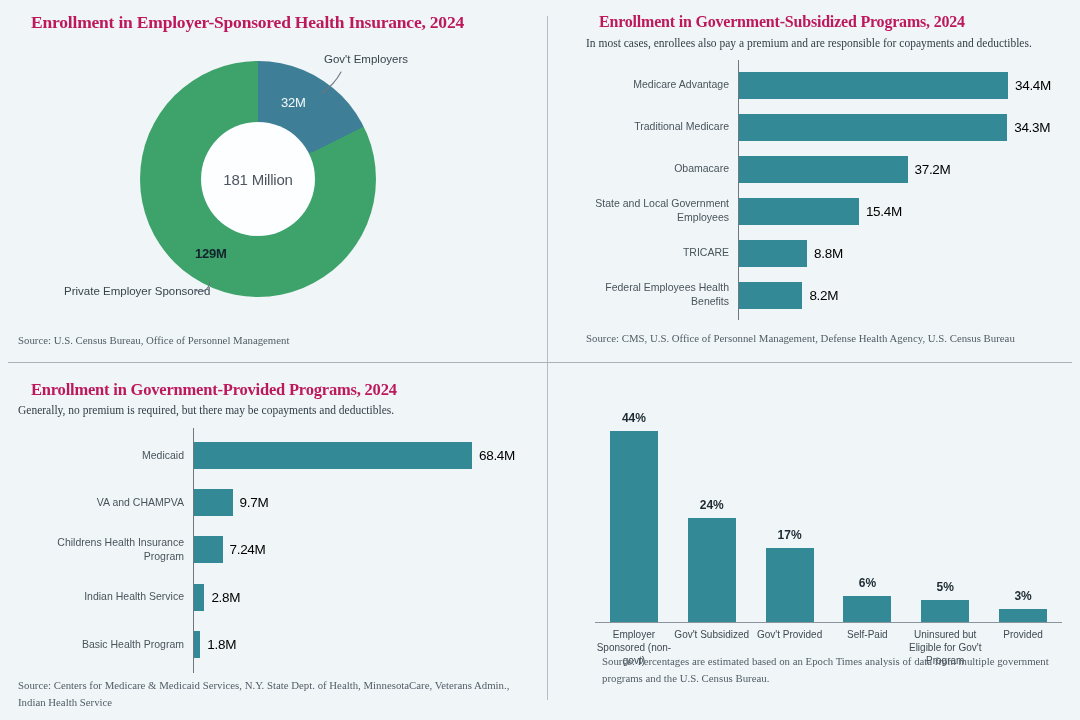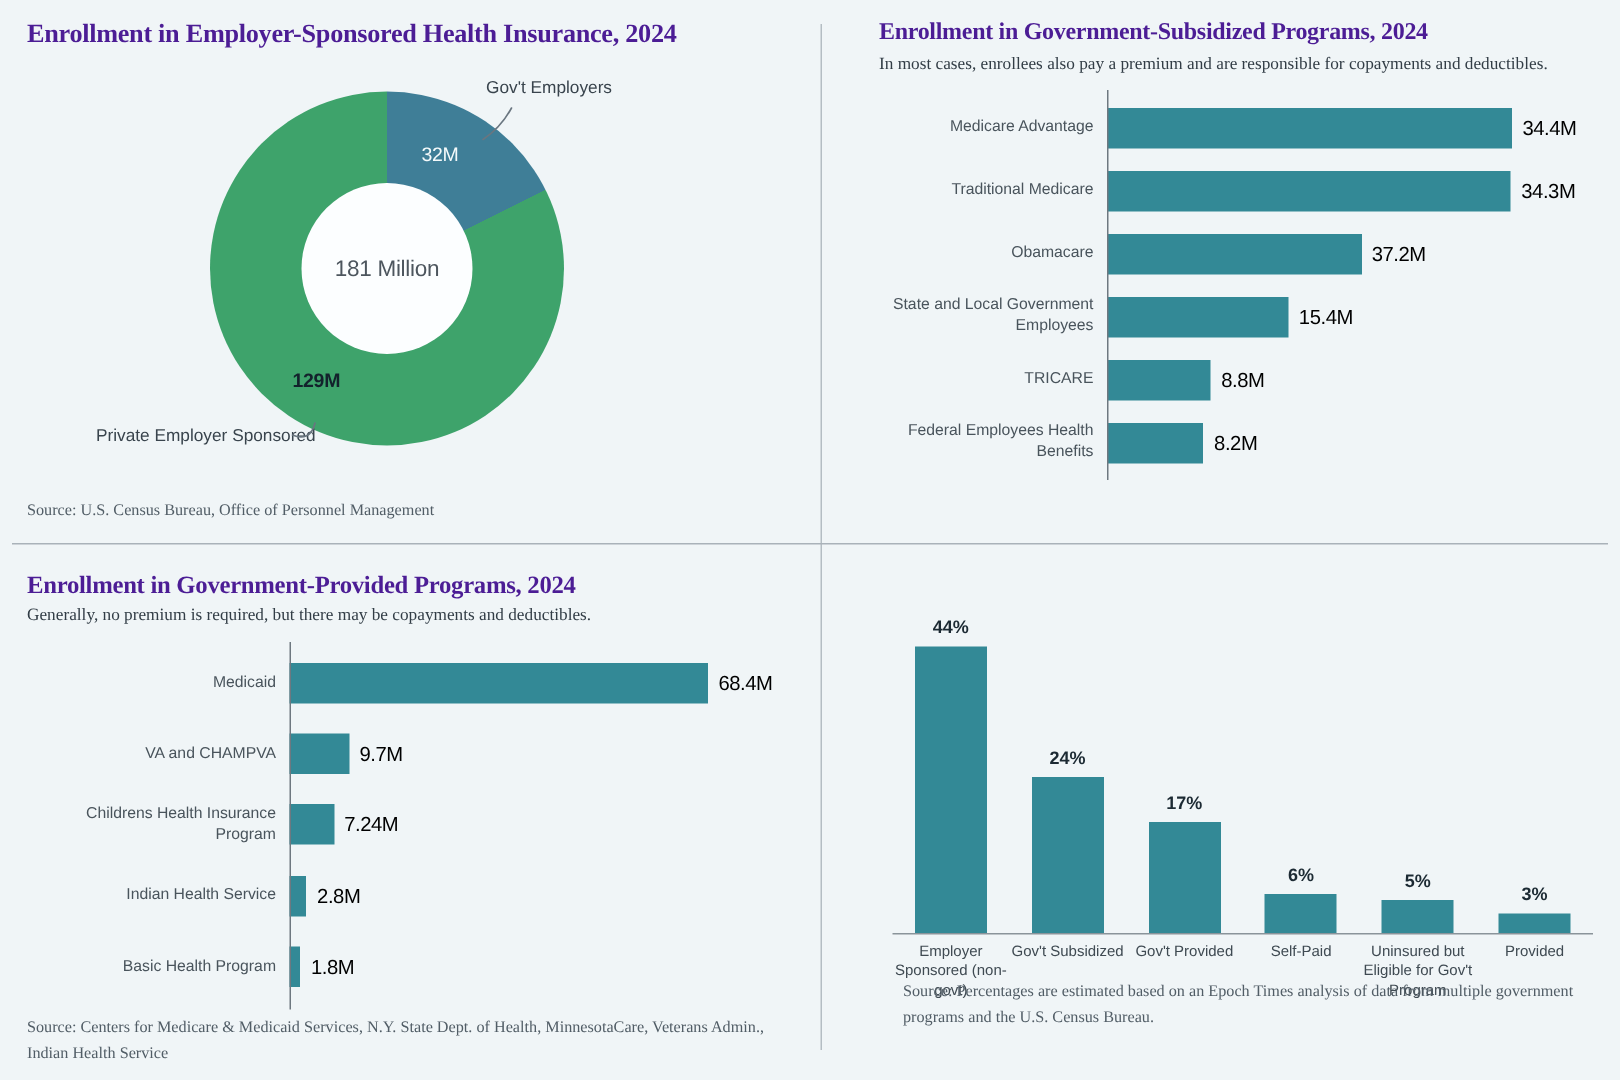--- a/index.html
+++ b/index.html
@@ -15,23 +15,23 @@
   .divider-v { position:absolute; left:547px; top:16px; width:1px; height:684px; background:#b4bdc3; }
   .divider-h { position:absolute; left:8px; top:362px; width:1064px; height:1px; background:#a9b2b9; }
 
   .panel { position:absolute; }
   .panel-tl { left:18px;  top:0;     width:515px; height:362px; }
   .panel-tr { left:586px; top:0;     width:486px; height:362px; }
   .panel-bl { left:18px;  top:372px; width:515px; height:348px; }
   .panel-br { left:586px; top:372px; width:486px; height:348px; }
 
   .ptitle {
-    position:absolute; left:0;
+    position:absolute; left:13px;
     font-family:"Liberation Serif", serif;
-    font-weight:700; color:#4c1d95; letter-spacing:-0.2px;
+    font-weight:700; color:#be185d; letter-spacing:-0.2px;
     white-space:nowrap;
   }
   .panel-tl .ptitle { top:12px; font-size:17.5px; }
   .panel-tr .ptitle { top:13px; font-size:16px; }
   .panel-bl .ptitle { top:8px;  font-size:16.5px; }
   .panel-br .ptitle { top:8px;  font-size:16.5px; }
 
   .psub {
     position:absolute; left:0;
     font-family:"Liberation Serif", serif;
@@ -176,20 +176,21 @@
           </div>
         </div>
         <div class="hrow">
           <div class="hlabel">Federal Employees Health Benefits</div>
           <div class="harea">
             <div class="hbar" style="width: 64.4px; background: rgb(51, 137, 150);"></div>
             <div class="hval">8.2M</div>
           </div>
         </div>
       </div>
+    <p class="psource">Source: CMS, U.S. Office of Personnel Management, Defense Health Agency, U.S. Census Bureau</p>
   </section>
 
   <section class="panel panel-bl">
     <h1 class="ptitle">Enrollment in Government-Provided Programs, 2024</h1>
     <p class="psub">Generally, no premium is required, but there may be copayments and deductibles.</p>
     <div class="hchart" id="chart-provided">
       <div class="haxis"></div>
     <div class="hrow">
           <div class="hlabel">Medicaid</div>
           <div class="harea">

